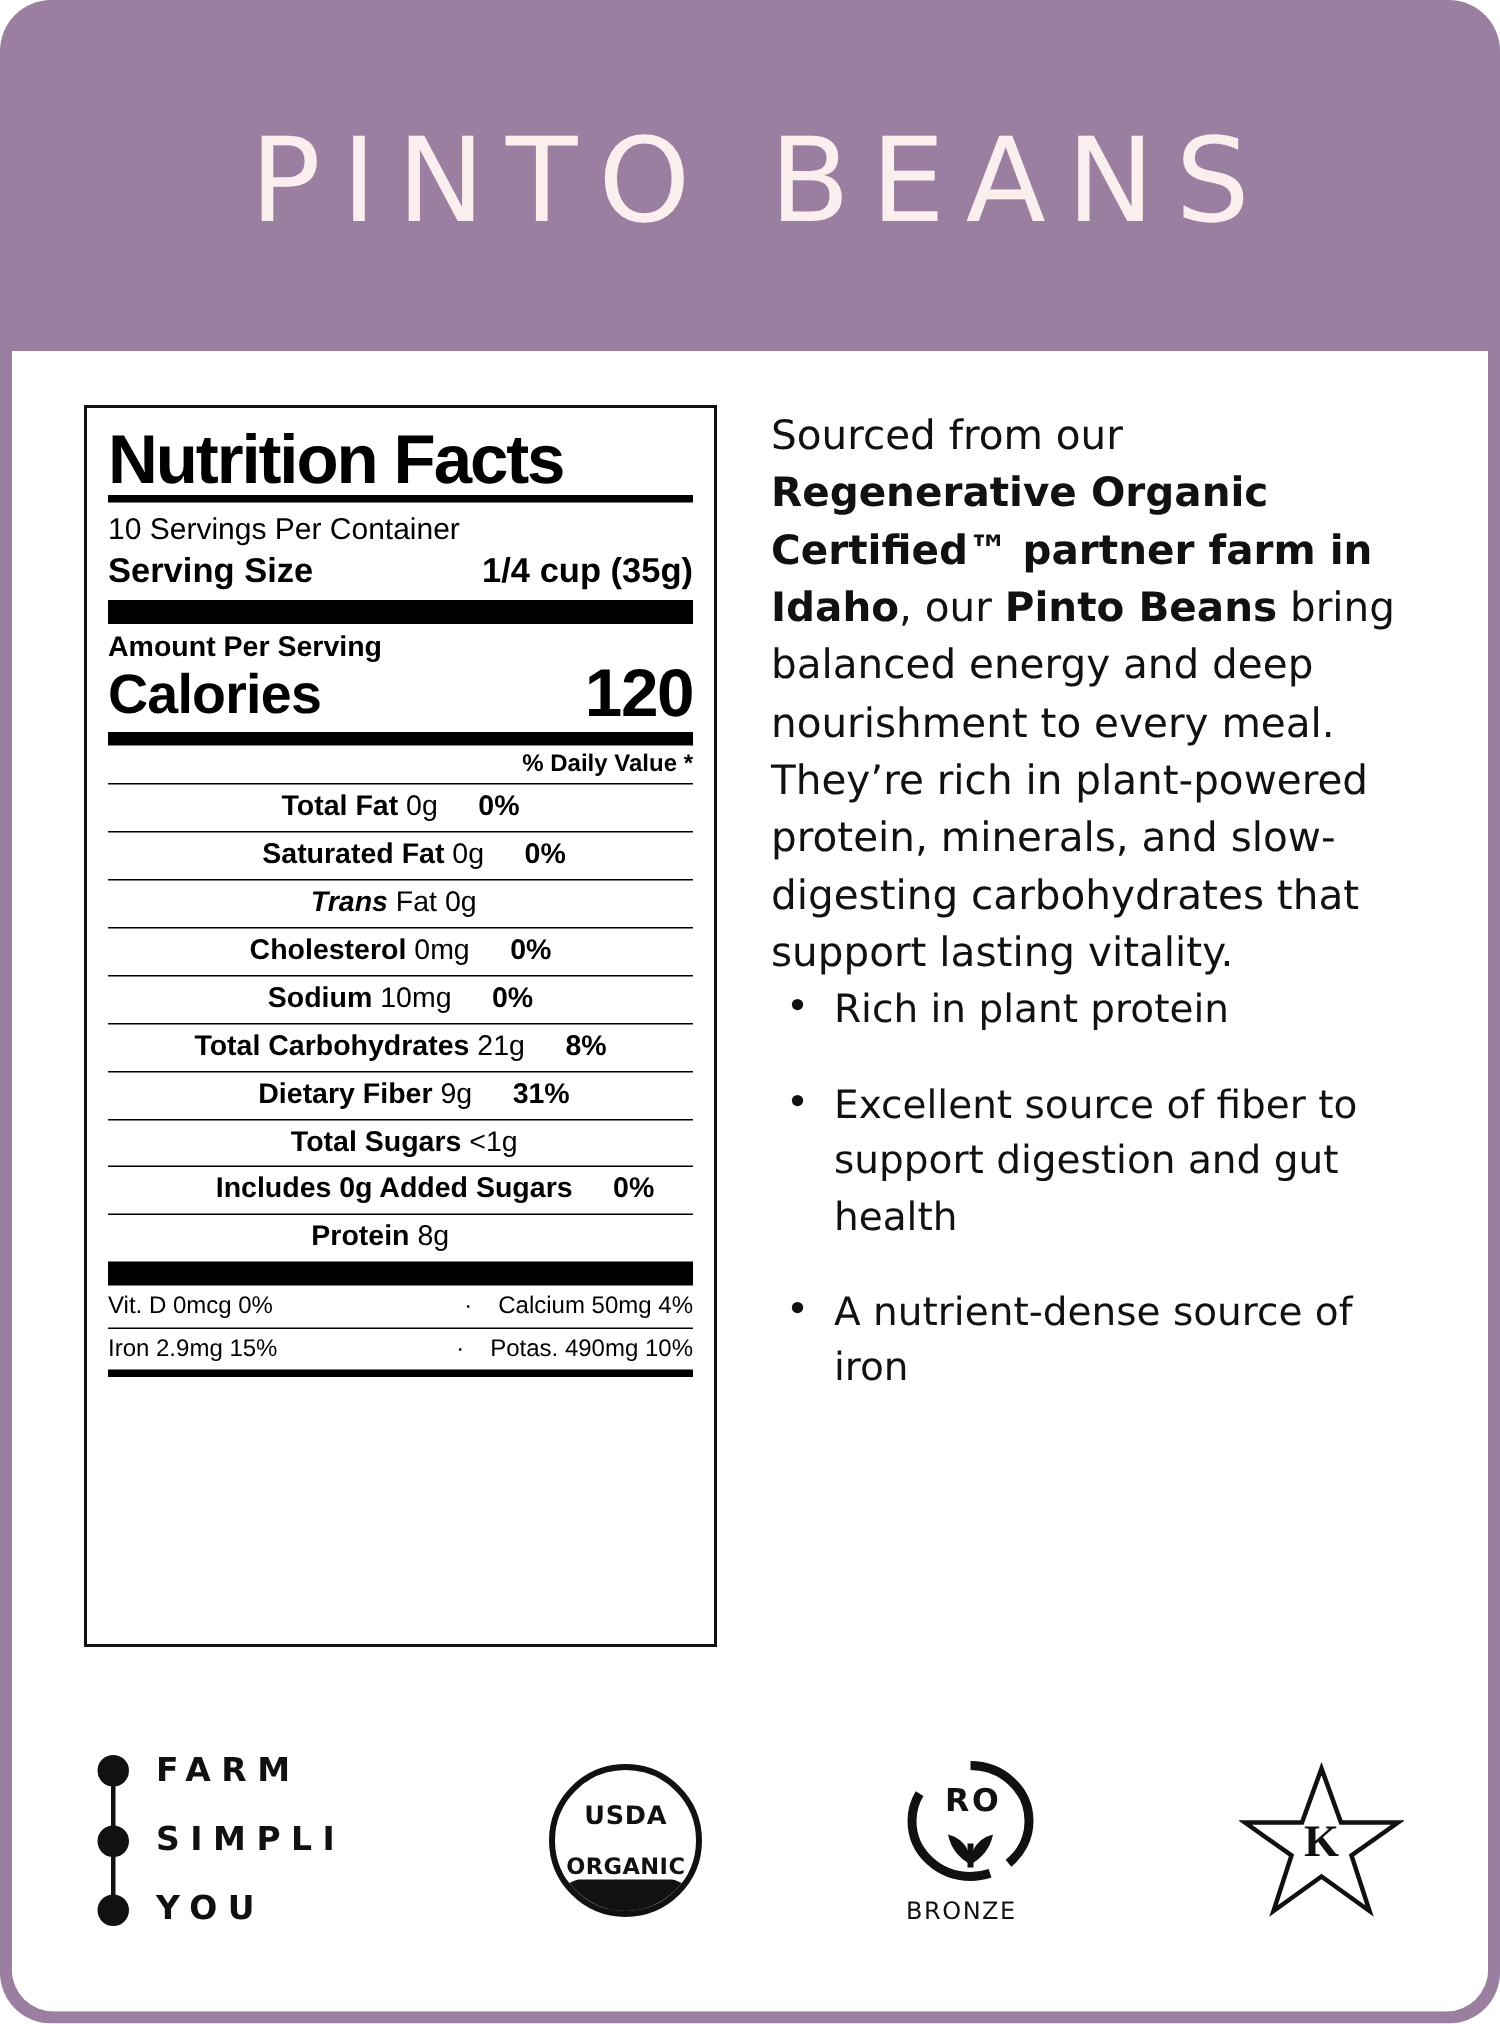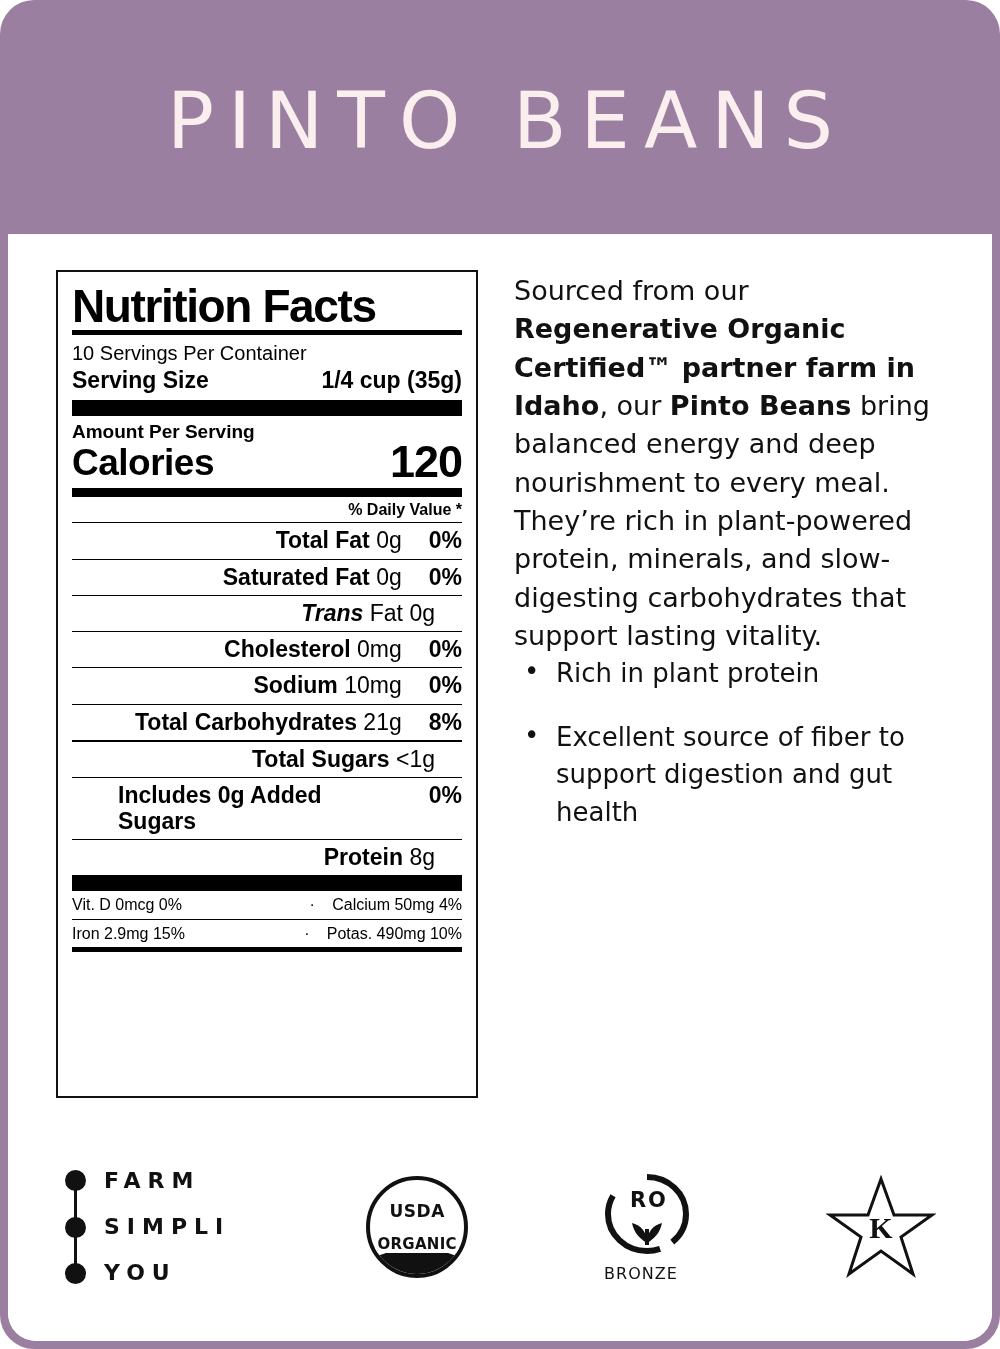--- a/index.html
+++ b/index.html
@@ -123,22 +123,22 @@
     line-height: 1;
   }
   .dv-header {
     text-align: right;
     font-size: 16px;
     font-weight: bold;
     padding: 4px 0 3px 0;
   }
   .nf-row {
     display: flex;
-    justify-content: flex-end;
-    font-size: 23px;
+    justify-content: center;
+    font-size: 19px;
     padding: 5px 0 5px 0;
     line-height: 1.1;
     gap: 27px;
   }
   .nf-row .lbl b { font-weight: bold; }
   .indent-1 { padding-left: 18px; }
   .indent-2 { padding-left: 32px; }
   .indent-3 { padding-left: 46px; }
   .nf-vitamins .vrow {
     display: flex;
@@ -385,20 +385,24 @@
               <div class="nf-row">
                 <span class="lbl"><b>Sodium</b> 10mg</span>
                 <span class="dv" style="font-weight: bold;">0%</span>
               </div>
               <div class="rule-thin"></div>
               <div class="nf-row">
                 <span class="lbl"><b>Total Carbohydrates</b> 21g</span>
                 <span class="dv" style="font-weight: bold;">8%</span>
               </div>
               <div class="rule-thin"></div>
+              <div class="nf-row indent-1">
+                <span class="lbl"><b>Dietary Fiber</b> 9g</span>
+                <span class="dv" style="font-weight: bold;">31%</span>
+              </div>
               <div class="rule-thin"></div>
               <div class="nf-row indent-2">
                 <span class="lbl"><b>Total Sugars</b> &lt;1g</span>
                 <span class="dv" style="font-weight: bold;"></span>
               </div>
               <div class="rule-thin"></div>
               <div class="nf-row indent-3">
                 <span class="lbl"><b>Includes 0g Added Sugars</b></span>
                 <span class="dv" style="font-weight: bold;">0%</span>
               </div>
@@ -426,20 +430,21 @@
           <div class="rule-med"></div>
         </div>
 
         <div class="right-col">
           <div class="desc">
             <span>Sourced from our </span><b>Regenerative Organic Certified™ partner farm in Idaho</b><span>, our </span><b>Pinto Beans</b><span> bring balanced energy and deep nourishment to every meal. They’re rich in plant-powered protein, minerals, and slow-digesting carbohydrates that support lasting vitality.</span>
           </div>
           <ul class="benefits" id="benefits-list">
               <li>Rich in plant protein</li>
               <li>Excellent source of fiber to support digestion and gut health</li>
+              <li>A nutrient-dense source of iron</li>
             </ul>
         </div>
       </div>
 
       <div class="badges">
 
         <div class="farm-logo">
           <div class="farm-dots">
             <div class="bar"></div>
             <div class="dot"></div>

